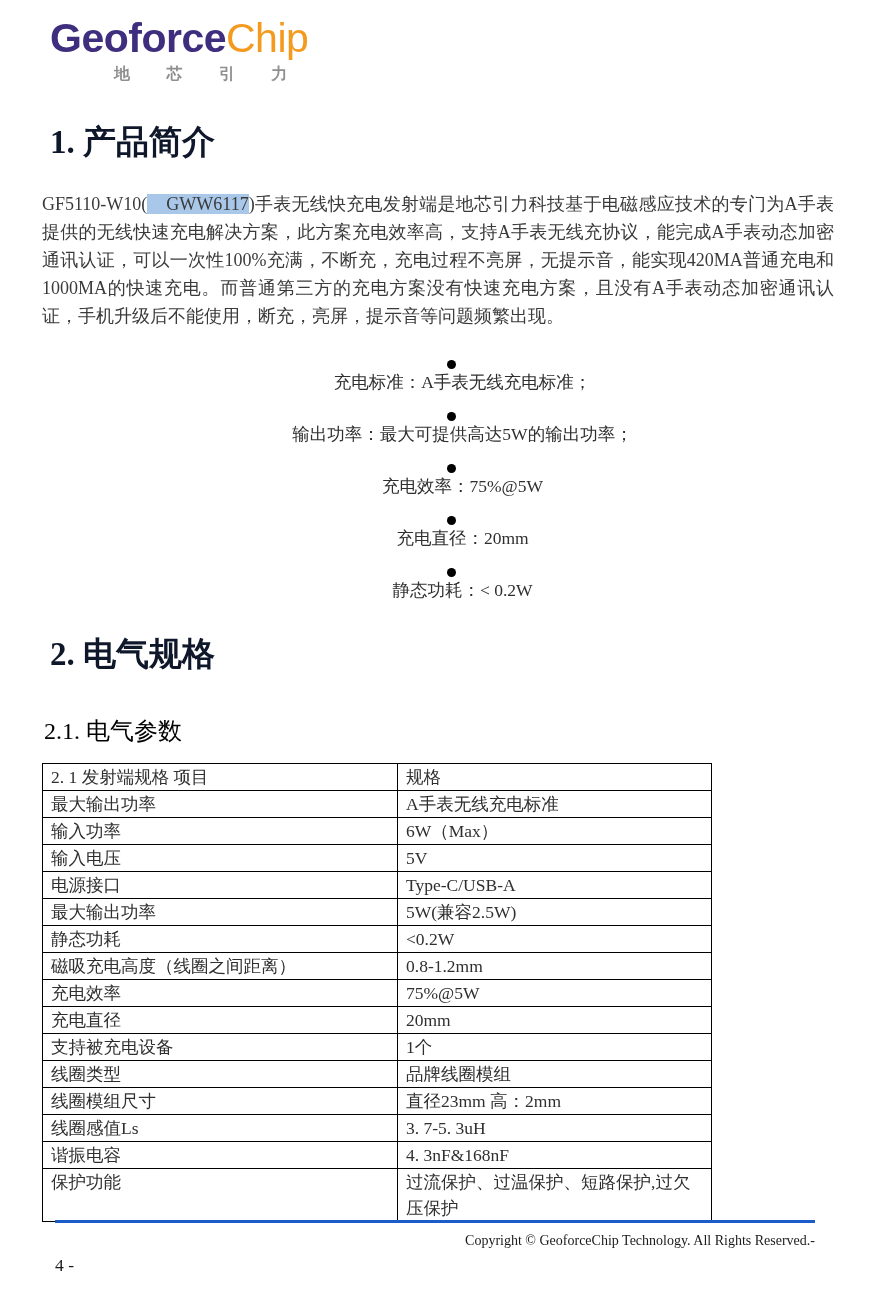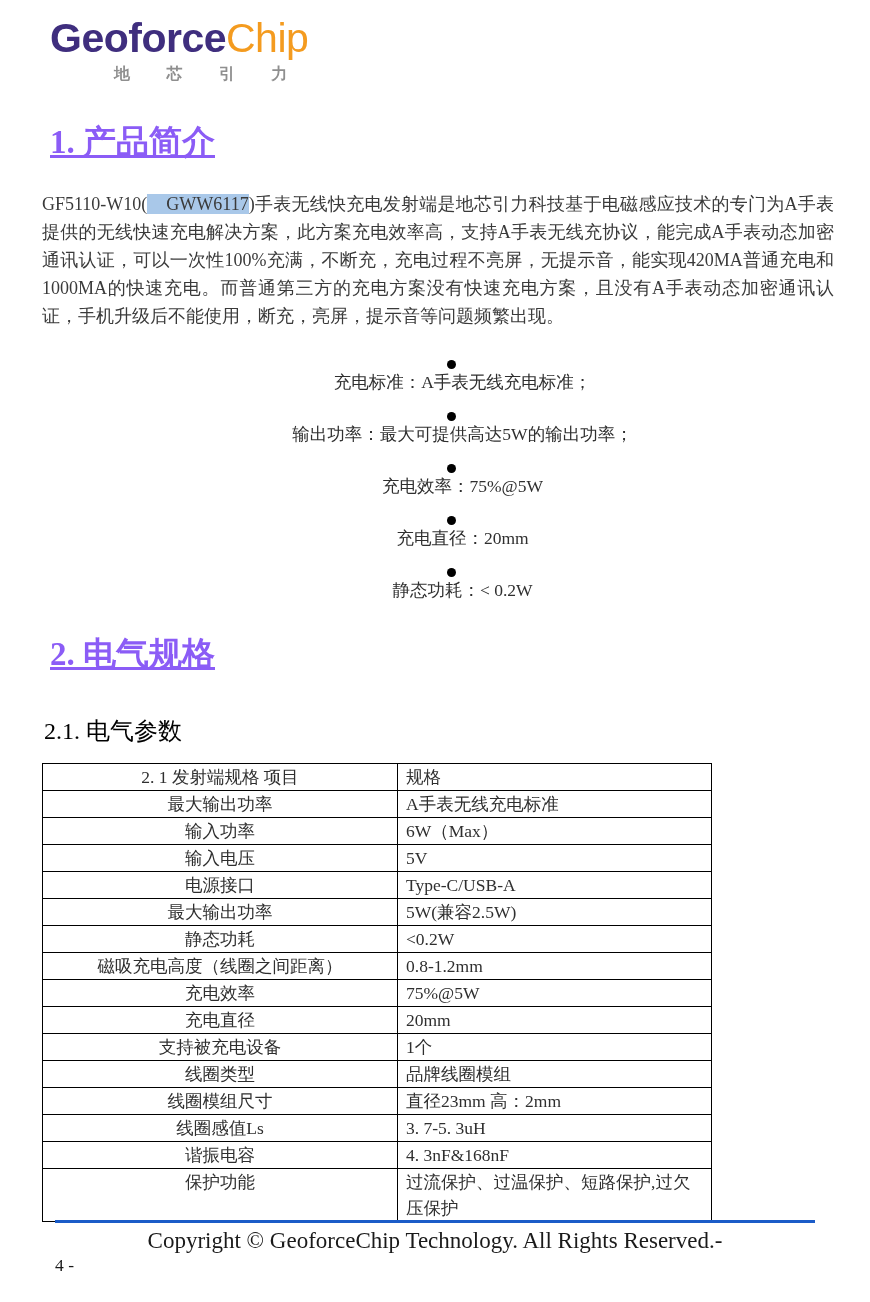--- a/index.html
+++ b/index.html
@@ -18,22 +18,22 @@
   .brand-b { color:#f49b1f; font-weight:normal; }
   .logo-sub {
     font-family:"Liberation Sans", sans-serif;
     color:#8f8f8f; font-size:16px; font-weight:bold;
     letter-spacing:16px; margin:2px 0 0 64px;
   }
 
   
   h1 {
     font-family:"Liberation Serif", serif;
-    font-size:33px; font-weight:bold; color:#8b5cf6;
-    margin:36px 0 0 50px; line-height:43px;text-decoration:underline;
+    font-size:33px; font-weight:bold; color:#0f172a;
+    margin:36px 0 0 50px; line-height:43px;
   }
   h1.h-second { margin-top:30px; margin-left:50px; }
   h2 {
     font-family:"Liberation Serif", serif;
     font-size:24px; font-weight:normal; color:#000;
     margin:40px 0 0 44px; line-height:31px;
   }
 
   
   .intro {
@@ -54,26 +54,26 @@
   
   table.spec {
     margin:16px 0 0 42px; border-collapse:collapse;
     width:670px; font-size:17.5px; color:#2f2f2f;
     table-layout:fixed;
   }
   table.spec td {
     border:1px solid #000; padding:0 8px; height:26px;
     line-height:26px; vertical-align:top; overflow:hidden;
   }
-  table.spec td.col-item { width:338px;text-align:center; }
+  table.spec td.col-item { width:338px; }
 
   
   footer { position:absolute; left:55px; right:55px; top:1220px; color:#1a1a1a; }
   .rule { height:3px; background:#1b5cc8; margin-bottom:6px; }
-  .cline { display:flex; justify-content:center; font-size:23px; line-height:24px; }
+  .cline { display:flex; justify-content:flex-end; font-size:14px; line-height:24px; }
   .pnum { font-size:17.5px; line-height:24px; }
 </style>
 </head>
 <body>
 
 <div class="page">
 
   <header class="logo">
     <div class="logo-text"><span class="brand-a">Geoforce</span><span class="brand-b">Chip</span></div>
     <div class="logo-sub">地 芯 引 力</div>

